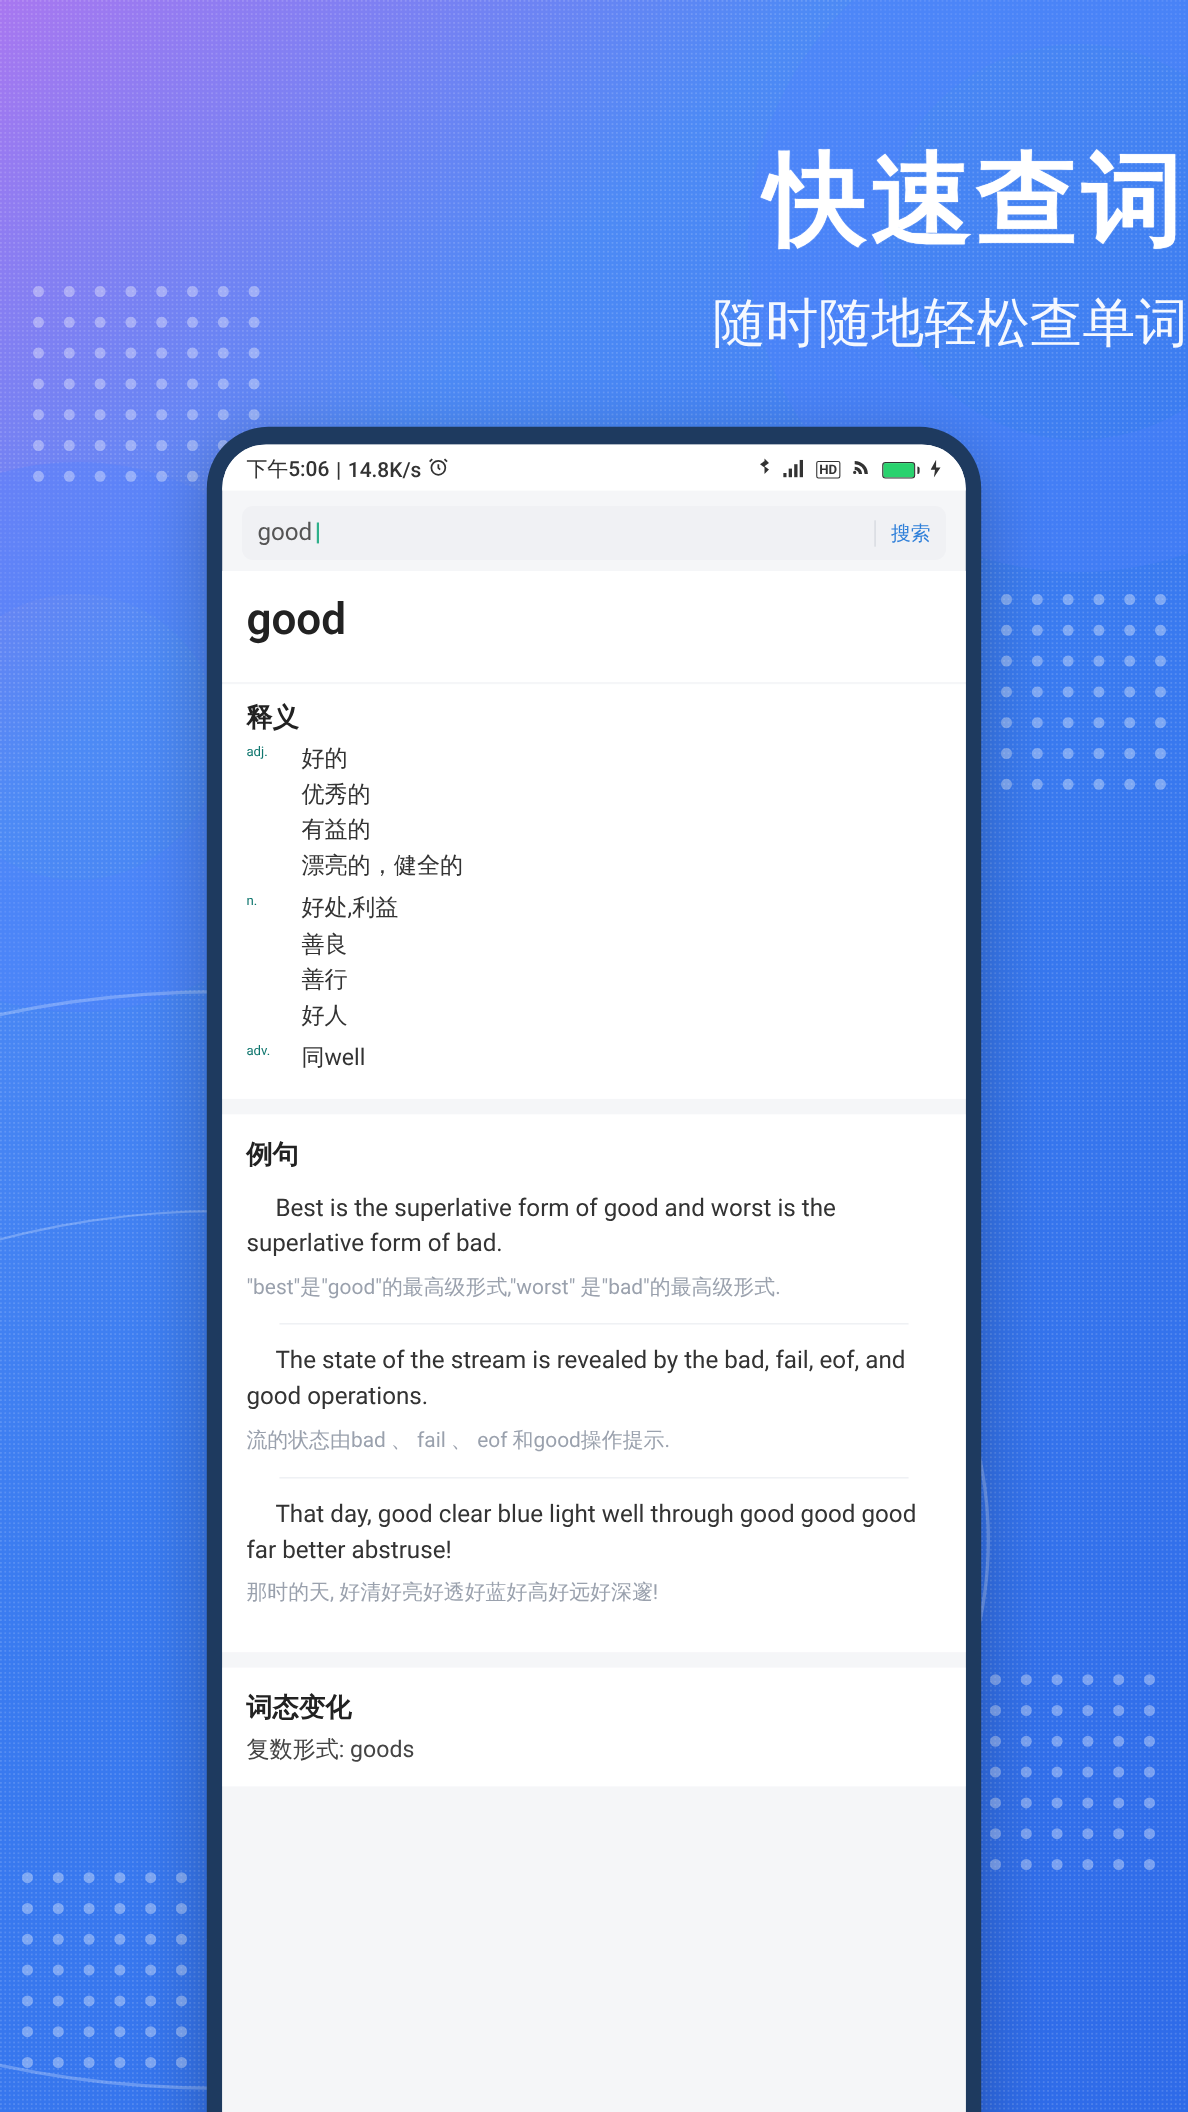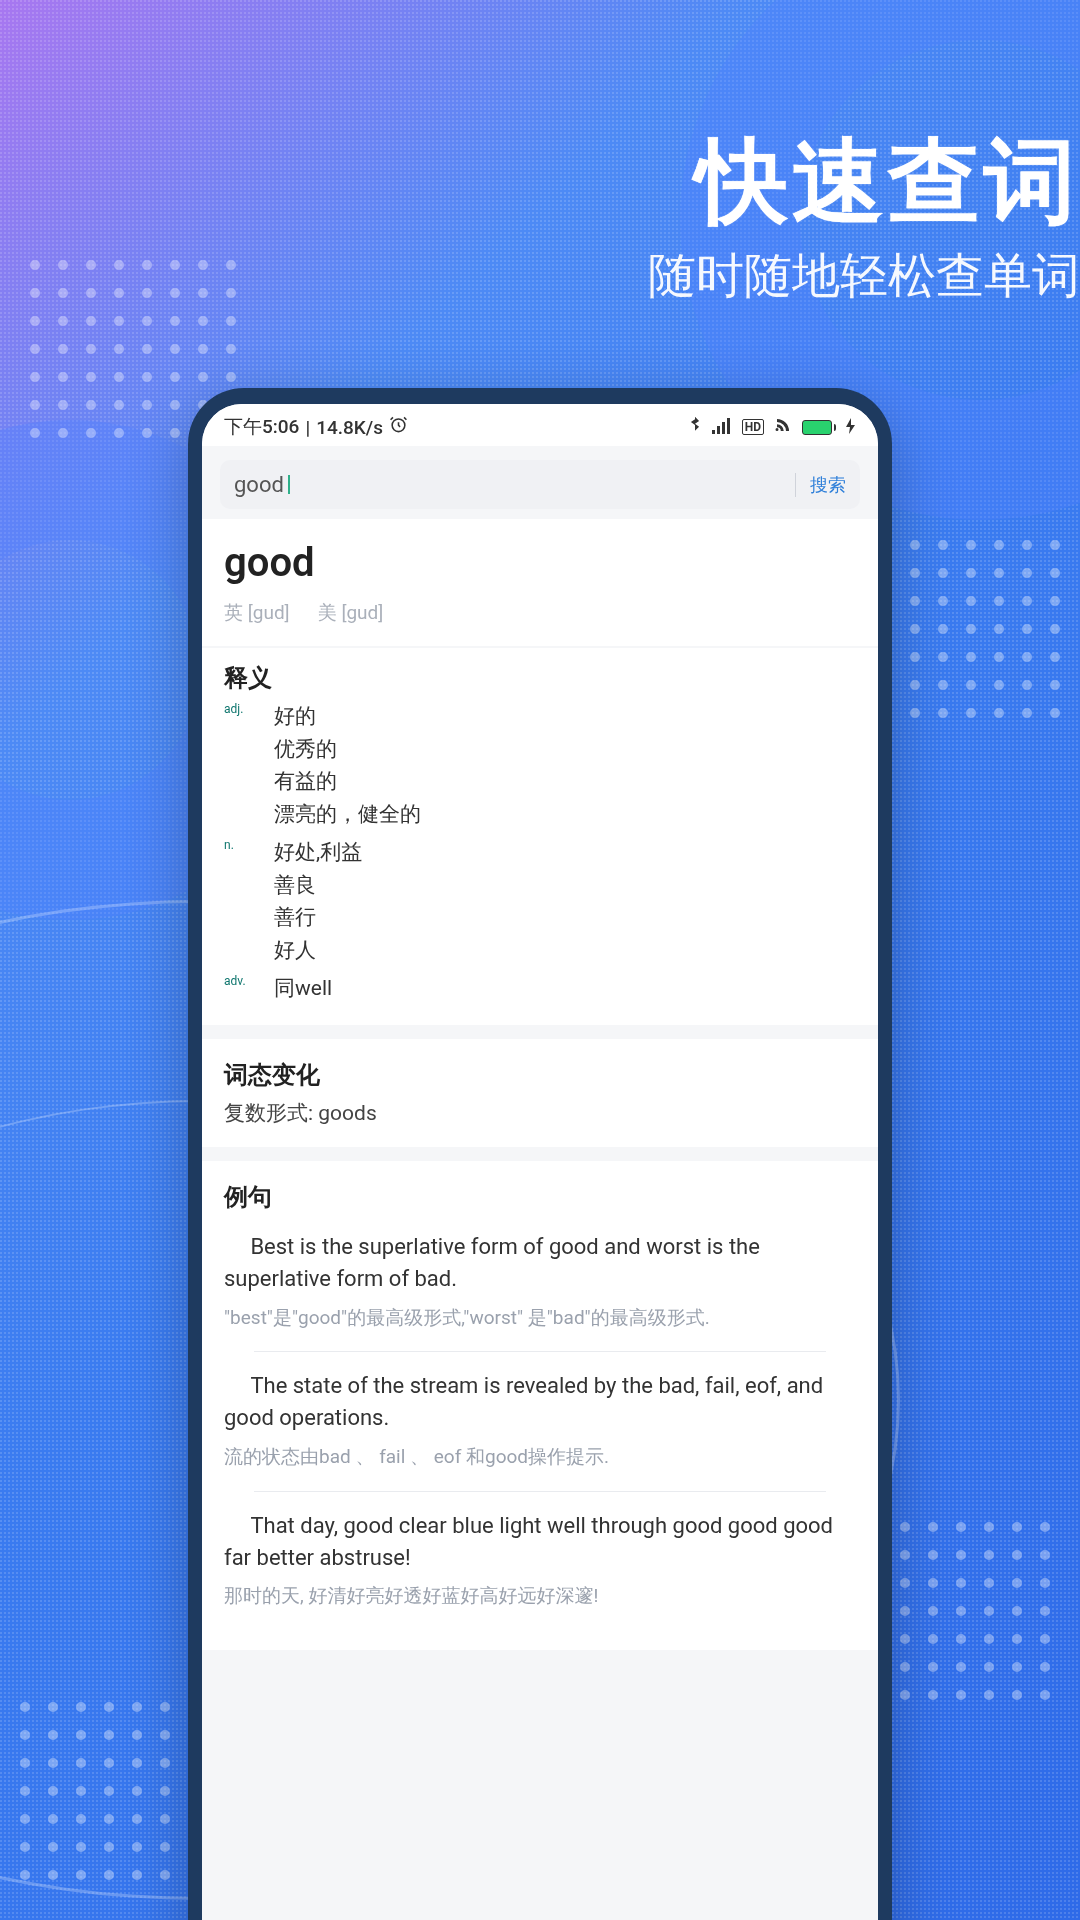--- a/index.html
+++ b/index.html
@@ -13,21 +13,21 @@
 .ring2{width:500px;height:500px;left:-180px;top:420px}
 .dots{position:absolute;display:grid;gap:18px;opacity:.35}
 .dots span{width:10px;height:10px;border-radius:50%;background:#fff}
 .dots-tl{left:30px;top:260px;grid-template-columns:repeat(8,10px)}
 .dots-tr{right:20px;top:540px;grid-template-columns:repeat(6,10px)}
 .dots-bl{left:20px;bottom:40px;grid-template-columns:repeat(7,10px)}
 .dots-br{right:30px;bottom:220px;grid-template-columns:repeat(6,10px)}
 
 .hero{position:absolute;top:120px;left:0;right:0;text-align:right;color:#fff}
 .hero-title{font-size:92px;font-weight:900;letter-spacing:4px;text-shadow:0 0 1px #fff}
-.hero-sub{font-size:48px;font-weight:400;opacity:.95}
+.hero-sub{font-size:48px;font-weight:400;margin-top:18px;opacity:.95}
 
 .phone{position:absolute;left:50%;transform:translateX(-50%);top:388px;width:704px;height:1788px;border-radius:56px;background:#1e3a5f;padding:16px 14px 0;box-shadow:0 20px 60px rgba(0,0,0,.25)}
 .screen{width:100%;height:100%;border-radius:40px 40px 0 0;background:#f5f6f8;overflow:hidden;display:flex;flex-direction:column}
 
 .status{display:flex;justify-content:space-between;align-items:center;padding:10px 22px 6px;background:#fff;font-size:19px;color:#333}
 .status-left{display:flex;align-items:center;gap:6px;font-weight:500}
 .status-right{display:flex;align-items:center;gap:10px}
 .battery{display:inline-flex;align-items:center;gap:2px}
 .batt-body{width:30px;height:15px;border:1.5px solid #333;border-radius:3px;position:relative;background:linear-gradient(90deg,#29d26e 0 100%,transparent 0)}
 .batt-tip{width:2px;height:7px;background:#333;border-radius:0 2px 2px 0}
@@ -315,24 +315,20 @@
         <span class="search-caret">&nbsp;</span>
       <input class="search-input" style="width: 0px; flex: 1 1 0%;">
       <div class="search-sep"></div>
       <div class="search-btn">搜索</div>
     </div>
 
     <div class="content">
 
       <div class="card">
         <div class="headword">good</div>
-        <div class="phonetics">
-          <span><span>英</span> <span>[gud]</span></span>
-          <span><span>美</span> <span>[gud]</span></span>
-        </div>
       </div>
 
       <div class="card" style="margin-top:2px;padding-top:14px">
         <div class="sect-title">释义</div>
         <div id="def-rows">
             <div class="def-row">
               <div class="pos">adj.</div>
               <div class="meanings">
                 <div>好的</div>
                 <div>优秀的</div>
@@ -351,41 +347,41 @@
             </div>
             <div class="def-row">
               <div class="pos">adv.</div>
               <div class="meanings">
                 <div>同well</div>
               </div>
             </div>
           </div>
       </div>
 
-      <div class="card gap">
-        <div class="sect-title">词态变化</div>
-        <div class="morph-line">复数形式: goods</div>
-      </div>
-
       <div class="card gap" style="padding-bottom:40px">
         <div class="sect-title">例句</div>
         <div id="ex-list">
             <div class="ex">
               <div class="ex-en">Best is the superlative form of good and worst is the superlative form of bad.</div>
               <div class="ex-zh">"best"是"good"的最高级形式,"worst" 是"bad"的最高级形式.</div>
             </div>
             <div class="ex-sep"></div>
             <div class="ex">
               <div class="ex-en">The state of the stream is revealed by the bad, fail, eof, and good operations.</div>
               <div class="ex-zh">流的状态由bad 、 fail 、 eof 和good操作提示.</div>
             </div>
             <div class="ex-sep"></div>
             <div class="ex">
               <div class="ex-en">That day, good clear blue light well through good good good far better abstruse!</div>
               <div class="ex-zh">那时的天, 好清好亮好透好蓝好高好远好深邃!</div>
             </div>
           </div>
       </div>
 
+      <div class="card gap">
+        <div class="sect-title">词态变化</div>
+        <div class="morph-line">复数形式: goods</div>
+      </div>
+
     </div>
 
   </div>
 </div>
 
 </body></html>

